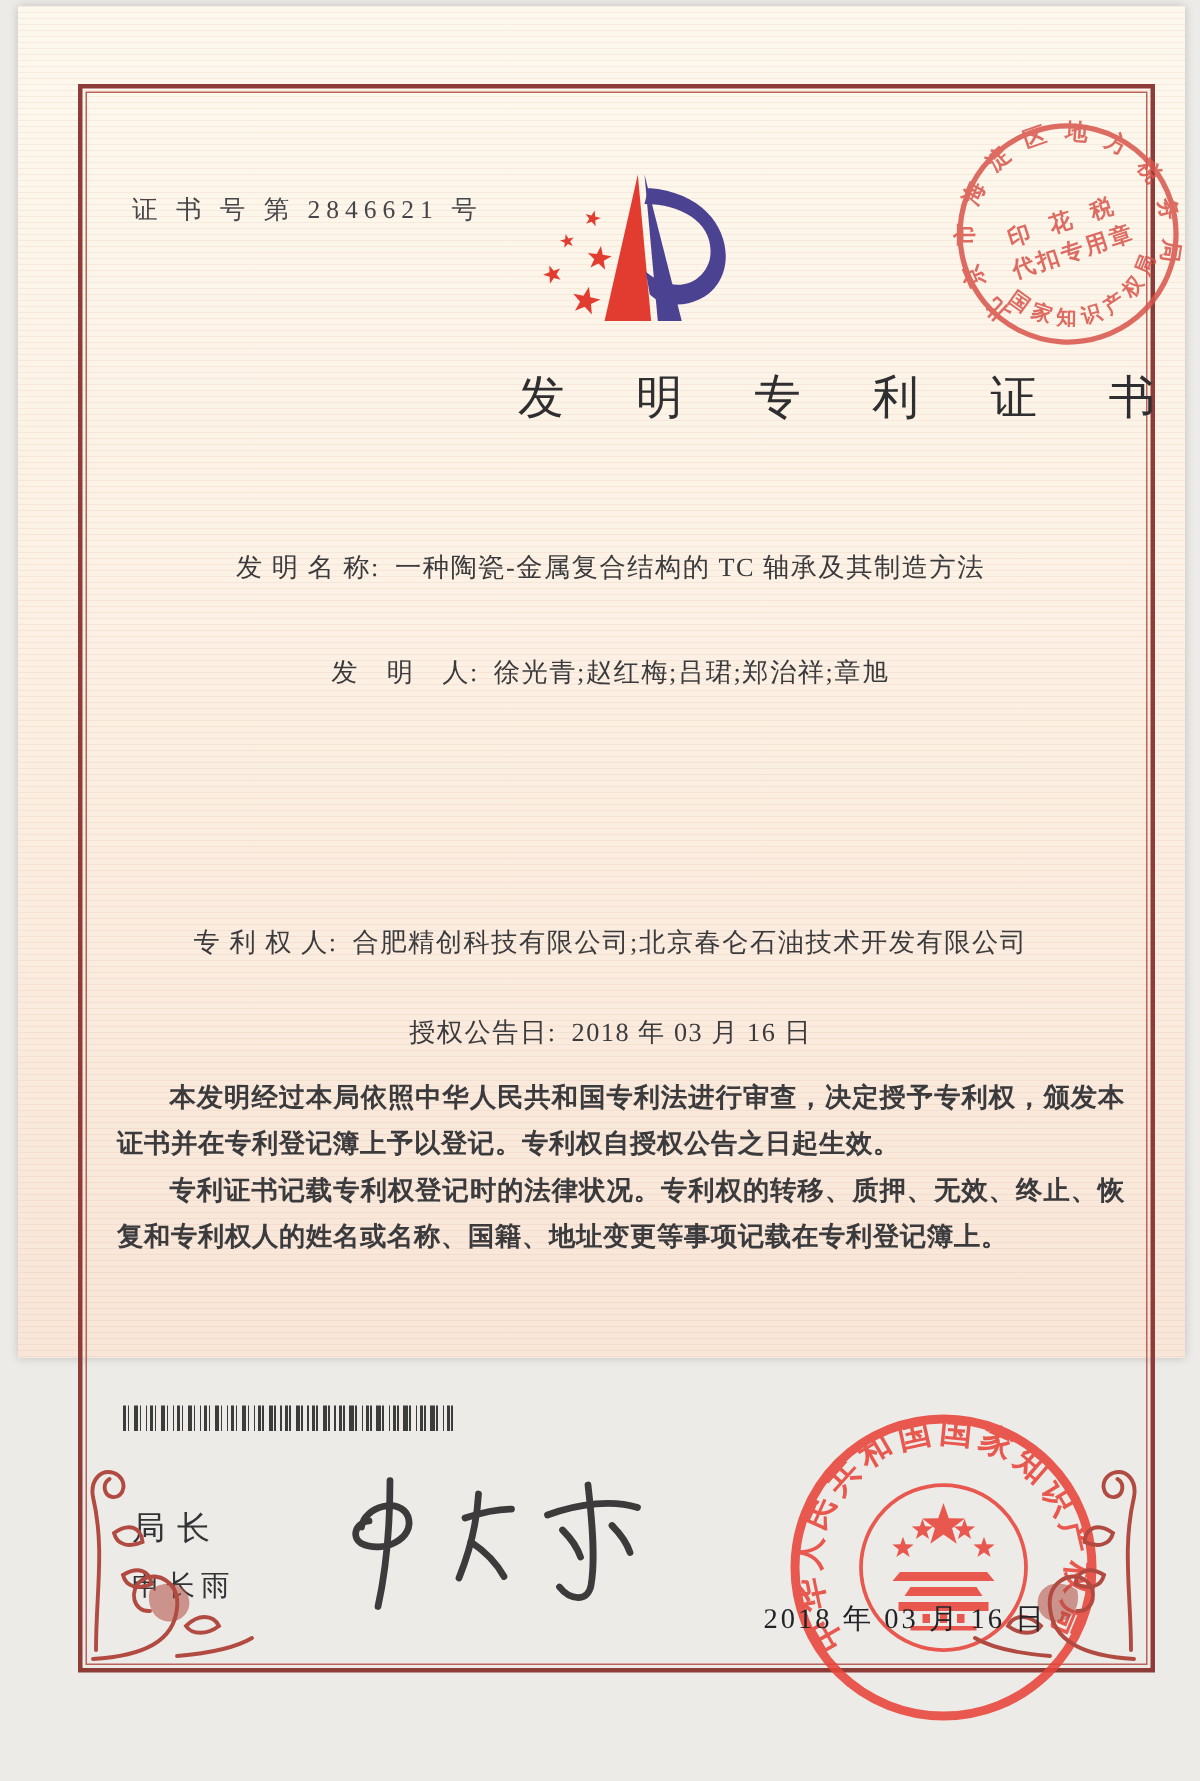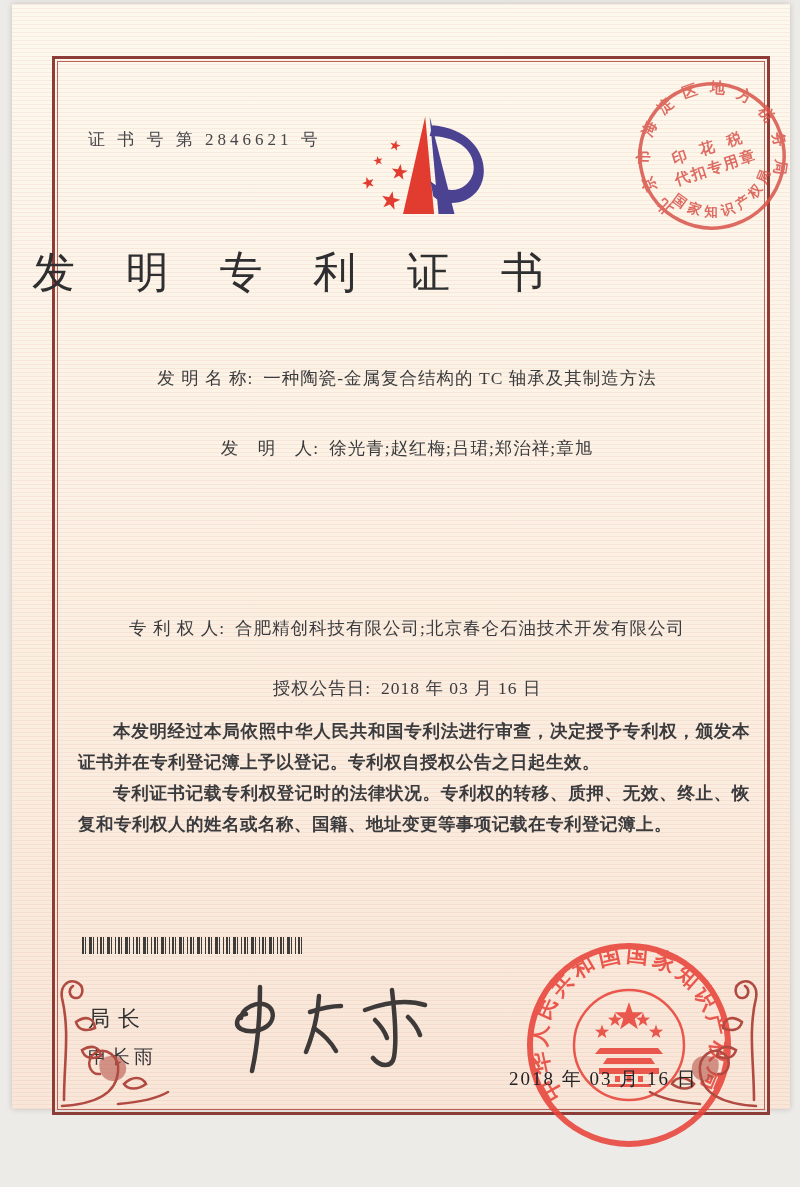--- a/index.html
+++ b/index.html
@@ -3,21 +3,21 @@
 <meta charset="utf-8">
 <style>
   html,body{margin:0;padding:0;}
   body{
     width:800px;height:1187px;
     background:#ecebe7;
     font-family:"Liberation Serif","DejaVu Serif",serif;
     position:relative;overflow:hidden;
   }
   .paper{
-    position:absolute;left:12px;top:4px;width:778px;height:1105px;
+    position:absolute;left:12px;top:4px;width:778px;height:901px;
     background:linear-gradient(180deg,#fdf8ee 0%,#fcf2e5 40%,#f8e6d8 100%);
     box-shadow:0 0 6px rgba(0,0,0,.18);
   }
   .paper::before{
     content:"";position:absolute;inset:0;
     background:repeating-linear-gradient(180deg,
       rgba(210,120,98,.10) 0 1px, rgba(210,120,98,0) 1px 4px);
     pointer-events:none;
   }
   .frame{
@@ -32,21 +32,21 @@
     position:absolute;left:76px;top:124px;
     font-size:17px;letter-spacing:4px;color:#45454a;
   }
   .logo{position:absolute;left:336px;top:86px;width:142px;height:138px;}
   .tax-stamp{
     position:absolute;left:618px;top:70px;width:164px;height:164px;
     transform:rotate(-18deg);opacity:.85;
   }
   .title{
     position:absolute;left:0;top:240px;width:100%;
-    text-align:left;font-size:43px;color:#2f2f31;
+    text-align:right;font-size:31px;color:#2f2f31;
     letter-spacing:20px;text-indent:20px;font-weight:500;
   }
   .field{
     position:absolute;left:72px;right:60px;
     font-size:17.5px;color:#3b3b3e;letter-spacing:1px;white-space:nowrap;text-align:center;
   }
   .field .lbl{margin-right:10px;}
   .f0{top:362px}.f1{top:432px}.f2{top:492px}.f3{top:552px}.f4{top:612px}.f5{top:672px}
   .body-text{
     position:absolute;left:66px;top:712px;width:672px;

